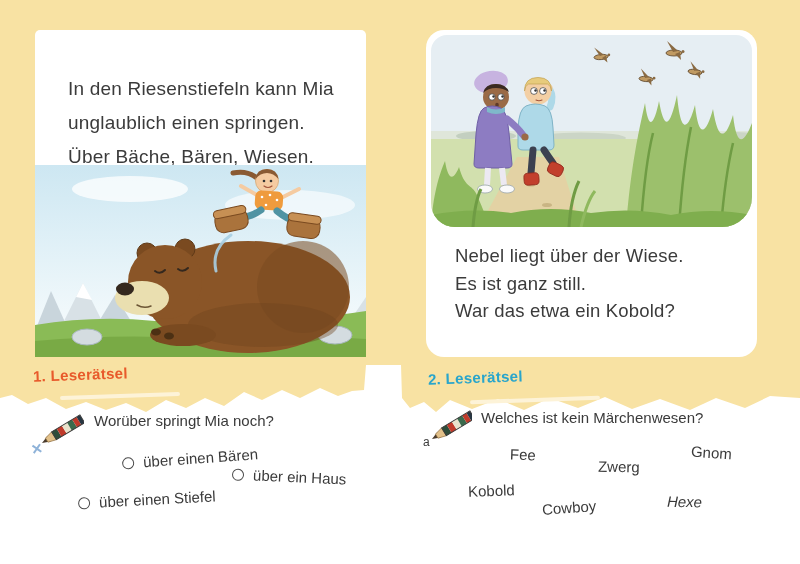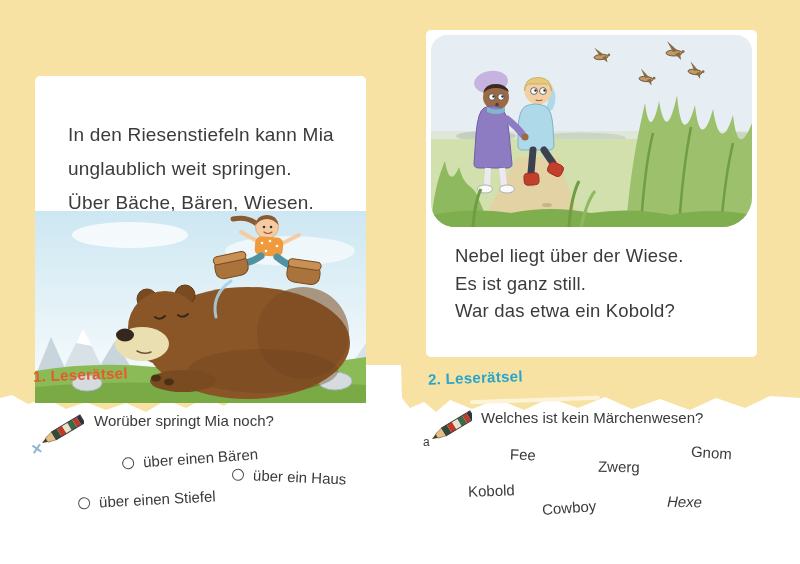--- a/index.html
+++ b/index.html
@@ -11,22 +11,22 @@
       690px 410px,660px 399px,632px 409px,605px 397px,578px 408px,550px 398px,524px 410px,
       498px 399px,472px 409px,450px 400px,436px 412px,424px 402px,410px 408px,402px 398px,
       401px 365px,366px 365px,364px 390px,352px 391px,338px 396px,320px 388px,300px 398px,
       282px 390px,262px 400px,244px 392px,224px 406px,205px 398px,186px 408px,166px 400px,
       146px 412px,126px 403px,106px 410px,86px 402px,66px 409px,46px 398px,28px 404px,
       12px 395px,0px 398px);}
   .streak{position:absolute;background:#fdf3d8;height:4px;border-radius:2px;}
   .streak1{left:60px;top:394px;width:120px;transform:rotate(-2deg);}
   .streak2{left:470px;top:398px;width:130px;transform:rotate(-2deg);}
   .panel{position:absolute;background:#ffffff;border-radius:5px;}
-  .panel-left{left:35px;top:30px;width:331px;height:327px;margin-top:46px;}
-  .panel-right{left:426px;top:30px;width:331px;height:327px;}
+  .panel-left{left:35px;top:30px;width:331px;height:327px;}
+  .panel-right{left:426px;top:30px;width:331px;height:327px;border-radius:18px;}
   .story{position:absolute;font-size:19px;letter-spacing:.2px;color:#3b3b3b;}
   .story-left{left:33px;top:42px;line-height:34px;}
   .story-right{left:29px;top:212px;line-height:27.5px;font-size:18.5px;}
   .illus-left{position:absolute;left:0;bottom:0;display:block;}
   .illus-wrap{position:absolute;left:5px;top:5px;width:321px;height:192px;
               border-radius:16px 16px 30px 24px;overflow:hidden;}
   .illus-wrap svg{display:block;}
   .riddle-label{position:absolute;font-weight:bold;font-size:15px;letter-spacing:.3px;
                 transform:rotate(-2deg);}
   .label-1{left:33px;top:366px;color:#E85A2B;}
@@ -57,21 +57,21 @@
 
 <div class="stage">
 
   <div class="yellow"></div>
   <div class="streak streak1"></div>
   <div class="streak streak2"></div>
 
   <div class="panel panel-left">
     <div class="story story-left">
       <div>In den Riesenstiefeln kann Mia</div>
-      <div>unglaublich weit springen.</div>
+      <div>unglaublich einen springen.</div>
       <div>Über Bäche, Bären, Wiesen.</div>
       <div>Sogar über Berge!</div>
     </div>
     <svg class="illus-left" width="331" height="192" viewBox="0 0 331 192">
       <defs>
         <linearGradient id="skyL" x1="0" y1="0" x2="0" y2="1">
           <stop offset="0" stop-color="#cde7f2"></stop>
             <stop offset="1" stop-color="#f4fafc"></stop>
         </linearGradient>
       </defs>

